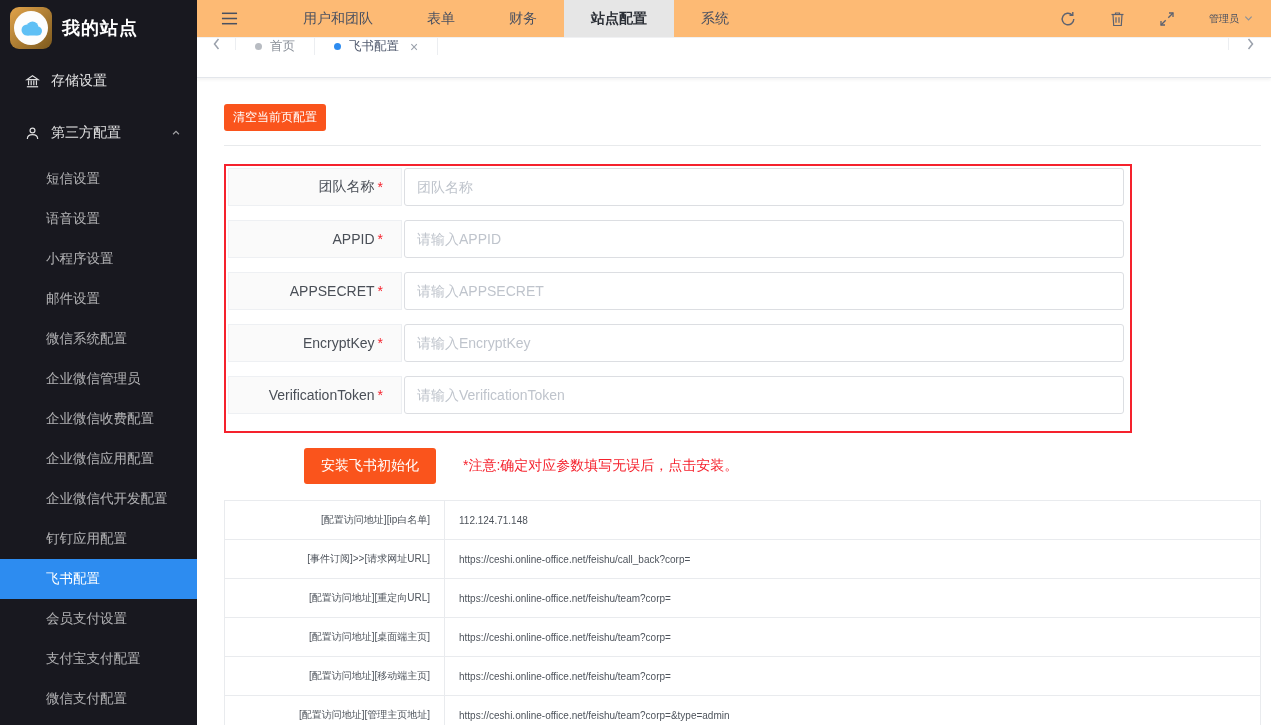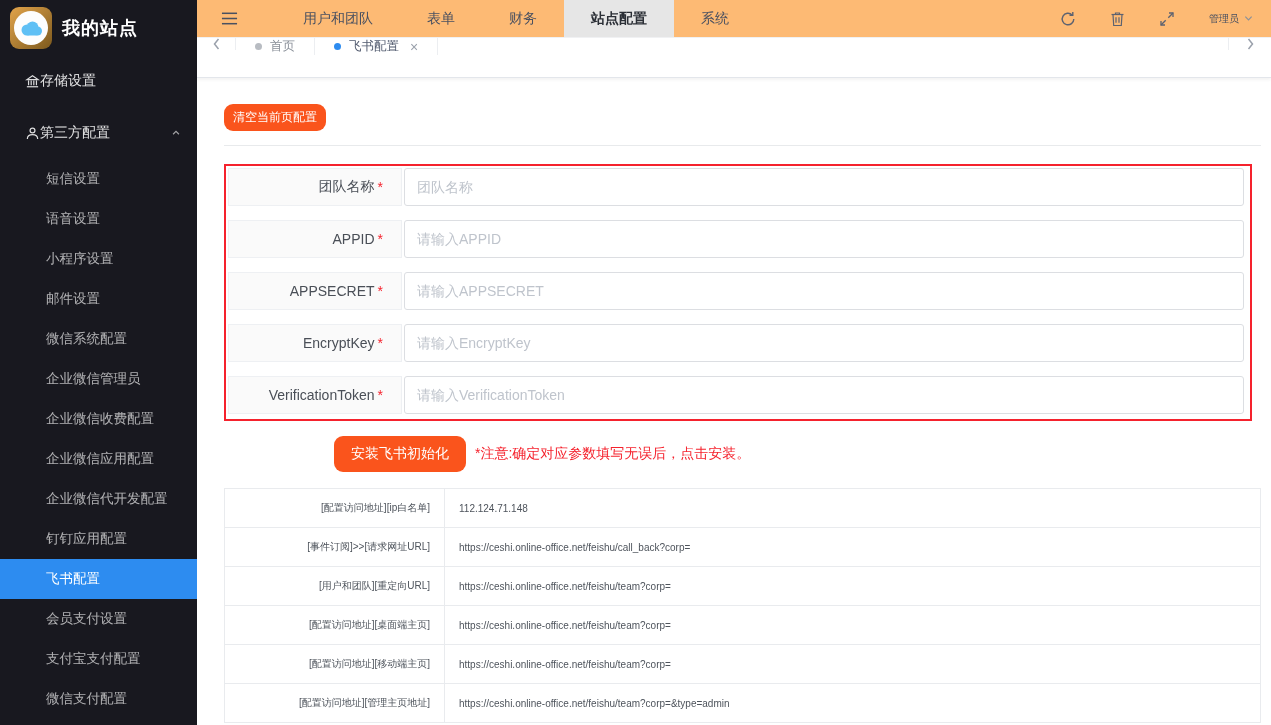--- a/index.html
+++ b/index.html
@@ -7,21 +7,21 @@
   body{font-family:"Liberation Sans","DejaVu Sans",sans-serif;background:#fff;color:#515a6e}
   .app{display:flex;width:1271px;height:725px}
 
   
   .sidebar{width:197px;flex-shrink:0;background:#18181f;overflow:hidden;display:flex;flex-direction:column}
   .logo{height:55px;display:flex;align-items:center;gap:10px;padding:0 10px;flex-shrink:0}
   .logo-badge{width:42px;height:42px;border-radius:9px;background:linear-gradient(135deg,#e2a44b,#7c591d);display:flex;align-items:center;justify-content:center;flex-shrink:0}
   .logo-circle{width:34px;height:34px;border-radius:50%;background:#fdfdfd;display:flex;align-items:center;justify-content:center}
   .logo-title{font-size:18px;font-weight:bold;color:#fff;letter-spacing:1px;white-space:nowrap}
   .menu{flex:1;overflow:hidden}
-  .menu-item{height:52px;display:flex;align-items:center;padding:0 16px 0 25px;font-size:14px;color:rgba(255,255,255,0.88);cursor:pointer;white-space:nowrap}
+  .menu-item{height:52px;display:flex;align-items:center;gap:11px;padding:0 16px 0 25px;font-size:14px;color:rgba(255,255,255,0.88);cursor:pointer;white-space:nowrap}
   .mi-icon{display:flex;align-items:center;color:rgba(255,255,255,0.85)}
   .mi-arrow{margin-left:auto;display:flex;align-items:center;color:rgba(255,255,255,0.6)}
   .submenu-item{height:40px;display:flex;align-items:center;padding-left:46px;font-size:13.5px;color:rgba(255,255,255,0.66);cursor:pointer;white-space:nowrap}
   .submenu-item.active{background:#2d8cf0;color:#fff}
 
   
   .main{flex:1;display:flex;flex-direction:column;min-width:0}
 
   .topbar{height:38px;flex-shrink:0;background:#fdba74;display:flex;align-items:center;padding:0 18px 0 24px;border-bottom:1px solid #f0f1f3;position:relative;z-index:3}
   .collapse-btn{color:#495060;margin-right:38px;display:flex;align-items:center;cursor:pointer}
@@ -37,33 +37,33 @@
   .tab-arrow.right{margin-left:auto;border-right:none;border-left:1px solid #eceef1;width:43px}
   .tabs{display:flex}
   .tab{display:flex;align-items:center;gap:8px;padding:0 19px;border-right:1px solid #eceef1;font-size:12.5px;color:#8a9099;cursor:pointer;white-space:nowrap}
   .tab .dot{width:7px;height:7px;border-radius:50%;background:#b8bcc2}
   .tab.active{color:#515a6e}
   .tab.active .dot{background:#2d8cf0}
   .tab .close{margin-left:3px;color:#9aa0ab;font-size:14px;line-height:1}
 
   
   .content{flex:1;background:#fff;padding:26px 10px 0 27px;overflow:hidden}
-  .btn-orange{background:#fa541c;color:#fff;border:none;border-radius:9px;cursor:pointer;font-family:inherit}
+  .btn-orange{background:#fa541c;color:#fff;border:none;border-radius:3px;cursor:pointer;font-family:inherit}
   .btn-clear{font-size:12px;height:27px;padding:0 9px}
   .divider{border-top:1px solid #e8eaec;margin-top:14px}
-  .form-box{border:2px solid #f5222d;width:1028px;margin-top:18px;padding:2px 6px 5px 2px}
+  .form-box{border:2px solid #f5222d;width:908px;margin-top:18px;padding:2px 6px 5px 2px}
   .form-row{display:flex;align-items:center;margin-bottom:14px}
-  .form-row:last-child{margin-bottom:0}
+  .form-row:last-child{margin-bottom:12px}
   .form-label{width:174px;height:38px;flex-shrink:0;background:#fafafa;border:1px solid #eef0f3;display:flex;align-items:center;justify-content:flex-end;padding-right:18px;font-size:14px;color:#4a4f57;gap:3px;white-space:nowrap}
   .req{color:#f5222d}
   .form-input{flex:1;height:38px;border:1px solid #dcdee2;border-radius:3px;margin-left:2px;padding:0 12px;font-size:14px;color:#515a6e;font-family:inherit;outline:none;background:#fff}
   .form-input::placeholder{color:#bfc4cc}
   .install-row{margin-top:15px;display:flex;align-items:center}
-  .btn-install{margin-left:110px;font-size:14px;height:36px;padding:0 17px}
-  .note{color:#f5222d;font-size:14px;margin-left:9px;white-space:nowrap}
+  .btn-install{margin-left:80px;font-size:14px;height:36px;padding:0 17px}
+  .note{color:#f5222d;font-size:14px;margin-left:27px;white-space:nowrap}
   .info-table{margin-top:16px;border-collapse:collapse;width:1037px;table-layout:fixed}
   .info-table td{border:1px solid #e9ebee;height:39px;font-size:10px;color:#4e545c;padding:0 14px;white-space:nowrap;overflow:hidden}
   .info-table td.lbl{width:220px;text-align:right}
 </style>
 </head>
 <body>
 
 <div class="app">
 
   <aside class="sidebar">
@@ -254,21 +254,21 @@
           <tbody id="infotbody">
             <tr>
               <td class="lbl">[配置访问地址][ip白名单]</td>
               <td class="val">112.124.71.148</td>
             </tr>
             <tr>
               <td class="lbl">[事件订阅]&gt;&gt;[请求网址URL]</td>
               <td class="val">https://ceshi.online-office.net/feishu/call_back?corp=</td>
             </tr>
             <tr>
-              <td class="lbl">[用户和团队][重定向URL]</td>
+              <td class="lbl">[配置访问地址][重定向URL]</td>
               <td class="val">https://ceshi.online-office.net/feishu/team?corp=</td>
             </tr>
             <tr>
               <td class="lbl">[配置访问地址][桌面端主页]</td>
               <td class="val">https://ceshi.online-office.net/feishu/team?corp=</td>
             </tr>
             <tr>
               <td class="lbl">[配置访问地址][移动端主页]</td>
               <td class="val">https://ceshi.online-office.net/feishu/team?corp=</td>
             </tr>

